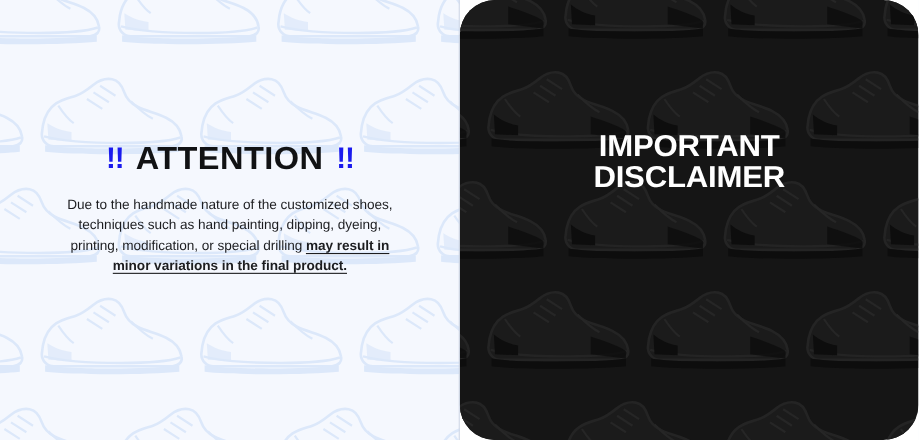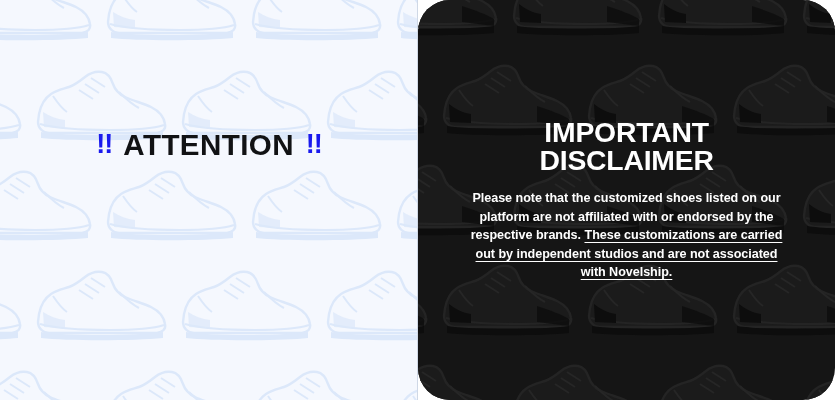--- a/index.html
+++ b/index.html
@@ -184,20 +184,23 @@
       </g>
     </svg>
 
     <div class="content">
       <div class="attn-row">
         <span class="bangs">!!</span>
         <span class="attn-title">ATTENTION</span>
         <span class="bangs">!!</span>
       </div>
 
+      <p class="left-body">
+        <span class="plain">Due to the handmade nature of the customized shoes, techniques such as hand painting, dipping, dyeing, printing, modification, or special drilling </span><span class="emph">may result in minor variations in the final product.</span>
+      </p>
     </div>
   </div>
 
   <div class="panel panel-right">
 
     <svg class="pattern" width="417" height="400" viewBox="0 0 417 400" aria-hidden="true">
       <defs>
         <g id="sneaker-d">
           <path d="M4 46 C6 36 10 30 16 26 C22 22 28 21 34 19 C40 17 45 13 50 9
                    C55 5 61 3 67 4 C73 5 76 10 78 16 C80 22 84 26 90 29
@@ -239,20 +242,17 @@
         <use href="#sneaker-d" x="383" y="362"></use>
       </g>
     </svg>
 
     <div class="content">
       <div class="disc-title">
         <span>IMPORTANT</span>
         <span>DISCLAIMER</span>
       </div>
 
-      <p class="right-body">
-        <span>Please note that the customized shoes listed on our platform are not affiliated with or endorsed by the respective brands. </span><span class="emph">These customizations are carried out by independent studios and are not associated with Novelship.</span>
-      </p>
     </div>
   </div>
 
   <div class="divider"></div>
 </div>
 
 </body></html>

